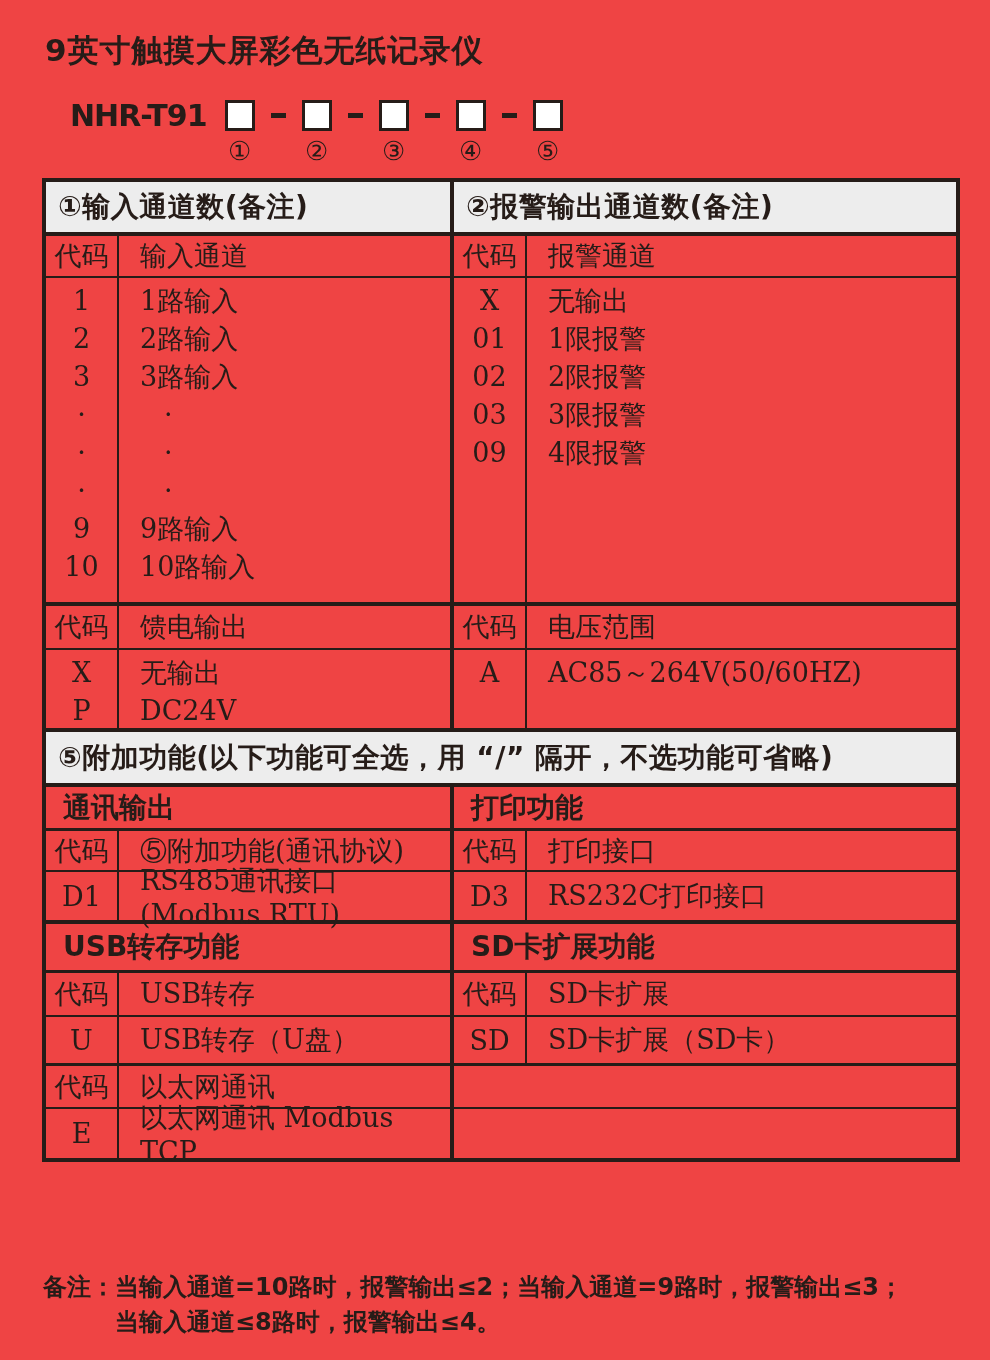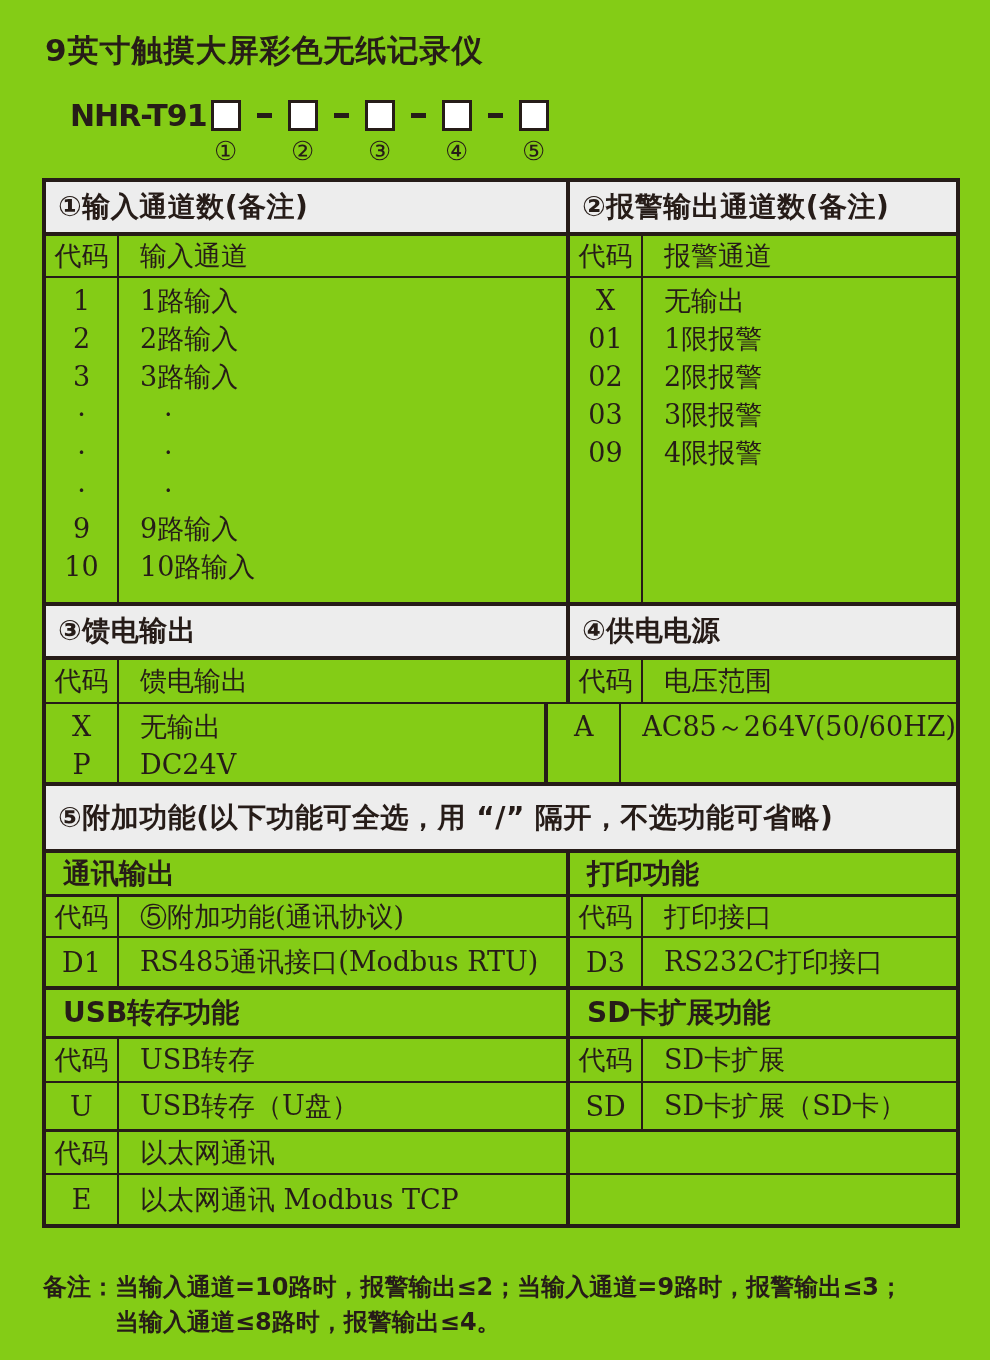--- a/index.html
+++ b/index.html
@@ -3,38 +3,38 @@
 <meta charset="utf-8">
 <style>
   :root{
     --ink:#261c18;
     --header_bg:#ededed;
     --f-serif:"DejaVu Serif","Liberation Serif",serif;
     --f-sans:"DejaVu Sans","Liberation Sans",sans-serif;
   }
   *{box-sizing:border-box;margin:0;padding:0}
   body{background:#fff}
-  .page{position:relative;width:990px;height:1360px;background:#84cc16;color:var(--ink);overflow:hidden}
+  .page{position:relative;width:990px;height:1360px;background:#ef4444;color:var(--ink);overflow:hidden}
 
   .title{position:absolute;left:45px;top:30px;font:bold 31px var(--f-sans);letter-spacing:1px}
 
   .model{position:absolute;left:70px;top:100px;display:flex;align-items:flex-start}
-  .model-prefix{font:bold 30px var(--f-sans);letter-spacing:-1px;line-height:31px;margin-right:3px}
+  .model-prefix{font:bold 30px var(--f-sans);letter-spacing:-1px;line-height:31px;margin-right:17px}
   .slot{display:flex;flex-direction:column;align-items:center;width:32px}
   .slot .box{width:30px;height:31px;border:3px solid var(--ink);background:#fff}
   .slot .num{margin-top:7px;font:26px var(--f-serif);line-height:26px}
   .dash{width:15px;height:5px;background:var(--ink);margin:13px 15px 0 15px}
 
   .tbl{position:absolute;left:42px;top:178px;width:918px;border:4px solid var(--ink)}
   .band{display:flex;border-top:2px solid var(--ink)}
   .band.first{border-top:0}
   .bt3{border-top-width:3px}
   .bt4{border-top-width:4px}
   .gray{background:var(--header_bg)}
-  .half-l{width:524px;border-right:4px solid var(--ink);display:flex}
+  .half-l{width:408px;border-right:4px solid var(--ink);display:flex}
   .half-r{flex:1;display:flex}
   .fullcell{flex:1;display:flex;align-items:center}
   .sec-title{font:bold 28px var(--f-sans);padding-left:12px;display:flex;align-items:center;letter-spacing:0.5px}
   .sub-title{font:bold 28px var(--f-sans);padding-left:17px;display:flex;align-items:center}
   .codecol{width:73px;border-right:2px solid var(--ink);display:flex;align-items:center;justify-content:center;font:27px var(--f-serif)}
   .desccol{flex:1;padding-left:21px;display:flex;align-items:center;font:27px var(--f-serif)}
   .multi{flex-direction:column;justify-content:flex-start;padding-top:4px}
   .codecol.multi{align-items:center}
   .desccol.multi{align-items:flex-start}
   .ln{height:38px;line-height:38px;white-space:nowrap}
@@ -131,24 +131,20 @@
         <div class="desccol multi">
           <div class="ln">无输出</div>
           <div class="ln">1限报警</div>
           <div class="ln">2限报警</div>
           <div class="ln">3限报警</div>
           <div class="ln">4限报警</div>
         </div>
       </div>
     </div>
 
-    <div class="band bt4 gray" style="height:54px">
-      <div class="half-l sec-title">③馈电输出</div>
-      <div class="half-r sec-title">④供电电源</div>
-    </div>
 
     <div class="band bt4" style="height:46px">
       <div class="half-l">
         <div class="codecol">代码</div>
         <div class="desccol">馈电输出</div>
       </div>
       <div class="half-r">
         <div class="codecol">代码</div>
         <div class="desccol">电压范围</div>
       </div>
@@ -168,21 +164,21 @@
       <div class="half-r">
         <div class="codecol multi">
           <div class="ln">A</div>
         </div>
         <div class="desccol multi">
           <div class="ln">AC85～264V(50/60HZ)</div>
         </div>
       </div>
     </div>
 
-    <div class="band bt4 gray" style="height:67px">
+    <div class="band bt4 gray" style="height:55px">
       <div class="fullcell sec-title">⑤附加功能(以下功能可全选，用 “/” 隔开，不选功能可省略)</div>
     </div>
 
     <div class="band bt4" style="height:45px">
       <div class="half-l sub-title">通讯输出</div>
       <div class="half-r sub-title">打印功能</div>
     </div>
 
     <div class="band bt3" style="height:42px">
       <div class="half-l">

